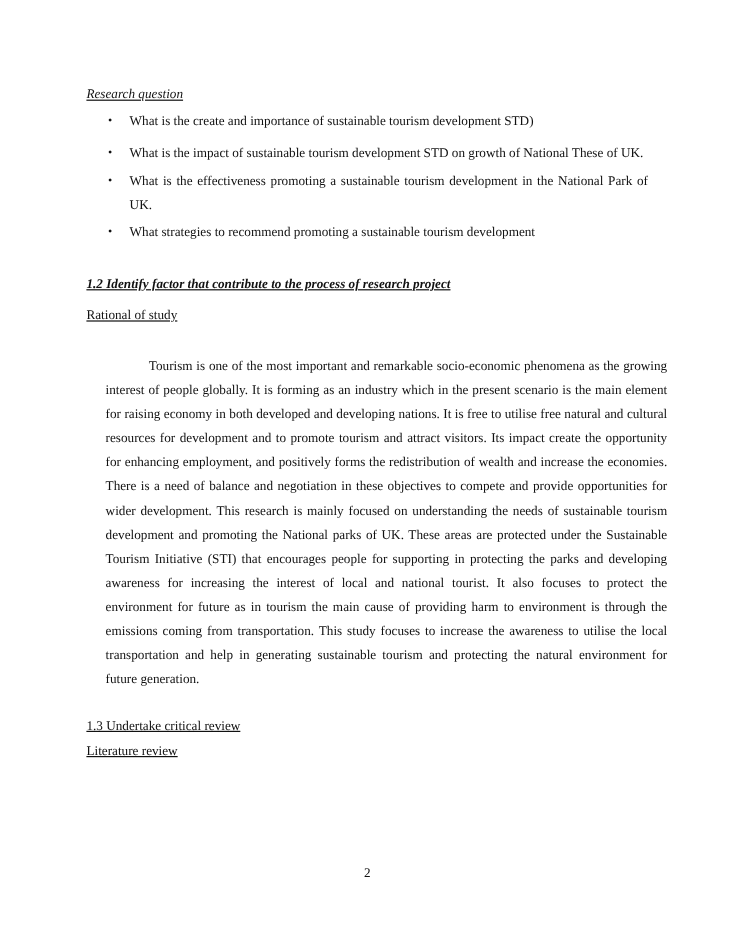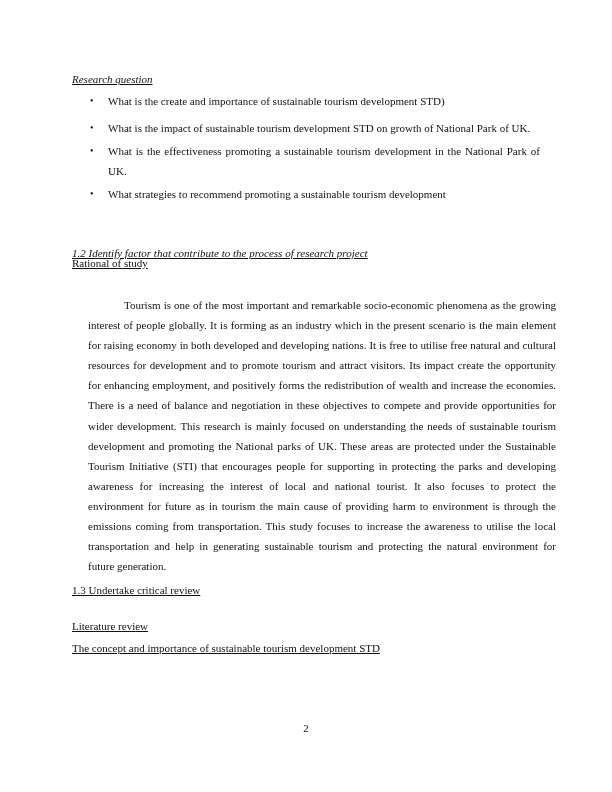--- a/index.html
+++ b/index.html
@@ -79,39 +79,38 @@
 
   <div class="heading italic" style="top:72px;">Research question</div>
 
   <ul class="bullet-list">
     <li class="bullet-item" style="margin-bottom:7px;">
       <span class="bullet-mark">•</span>
       <span> What is the create and importance of sustainable tourism development STD)</span>
     </li>
     <li class="bullet-item" style="margin-bottom:3px;">
       <span class="bullet-mark">•</span>
-      <span>What is the impact of sustainable tourism development STD on growth of National Park of UK.</span>
+      <span>What is the impact of sustainable tourism development STD on growth of National These of UK.</span>
     </li>
     <li class="bullet-item" style="margin-bottom:3px;">
       <span class="bullet-mark">•</span>
       <span>What is the effectiveness promoting a sustainable tourism development in the National Park of UK.</span>
     </li>
     <li class="bullet-item">
       <span class="bullet-mark">•</span>
       <span>What strategies to recommend promoting a sustainable tourism development</span>
     </li>
   </ul>
 
-  <div class="heading italic" style="top:246px;">1.2 Identify factor that contribute to the process of research project </div>
+  <div class="heading italic" style="top:230px;font-weight:bold;">1.2 Identify factor that contribute to the process of research project </div>
 
   <div class="heading" style="top:256px;font-family:Liberation Serif, serif;">Rational of study </div>
 
   <p class="para" style="top:279px;">Tourism is one of the most important and remarkable socio-economic phenomena as the growing interest of people globally. It is forming as an industry which in the present scenario is the main element for raising economy in both developed and developing nations. It is free to utilise free natural and cultural resources for development and to promote tourism and attract visitors. Its impact create the opportunity for enhancing employment, and positively forms the redistribution of wealth and increase the economies. There is a need of balance and negotiation in these objectives to compete and provide opportunities for wider development. This research is mainly focused on understanding the needs of sustainable tourism development and promoting the National parks of UK.  These areas are protected under the Sustainable Tourism Initiative (STI) that encourages people for supporting in protecting the parks and developing awareness for increasing the interest of local and national tourist. It also focuses to protect the environment for future as in tourism the main cause of providing harm to environment is through the emissions coming from transportation. This study focuses to increase the awareness to utilise the local transportation and help in generating sustainable tourism and protecting the natural environment for future generation.</p>
 
-  <div class="heading" style="top:583px;text-align:right;">1.3 Undertake critical review </div>
+  <div class="heading" style="top:598px;text-align:right;">1.3 Undertake critical review </div>
 
   <div class="heading" style="top:619px;">Literature review</div>
 
-  <div class="heading" style="top:641px;"> The concept and importance of sustainable tourism development STD</div>
 
 
   <div class="page-number">2</div>
 </div>
 
 </body></html>

